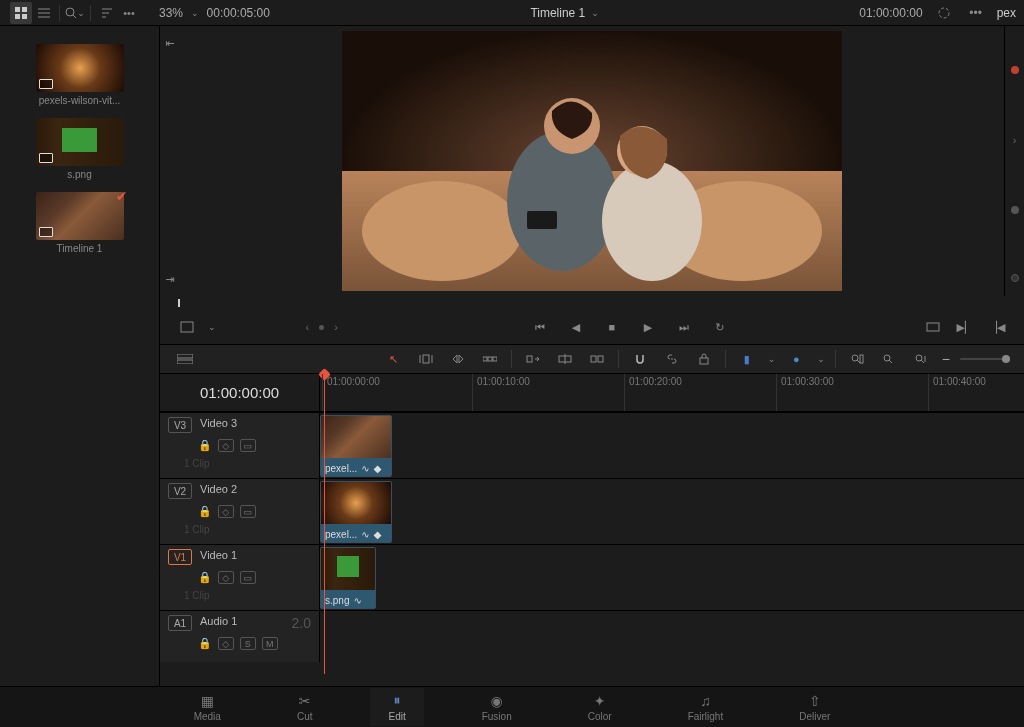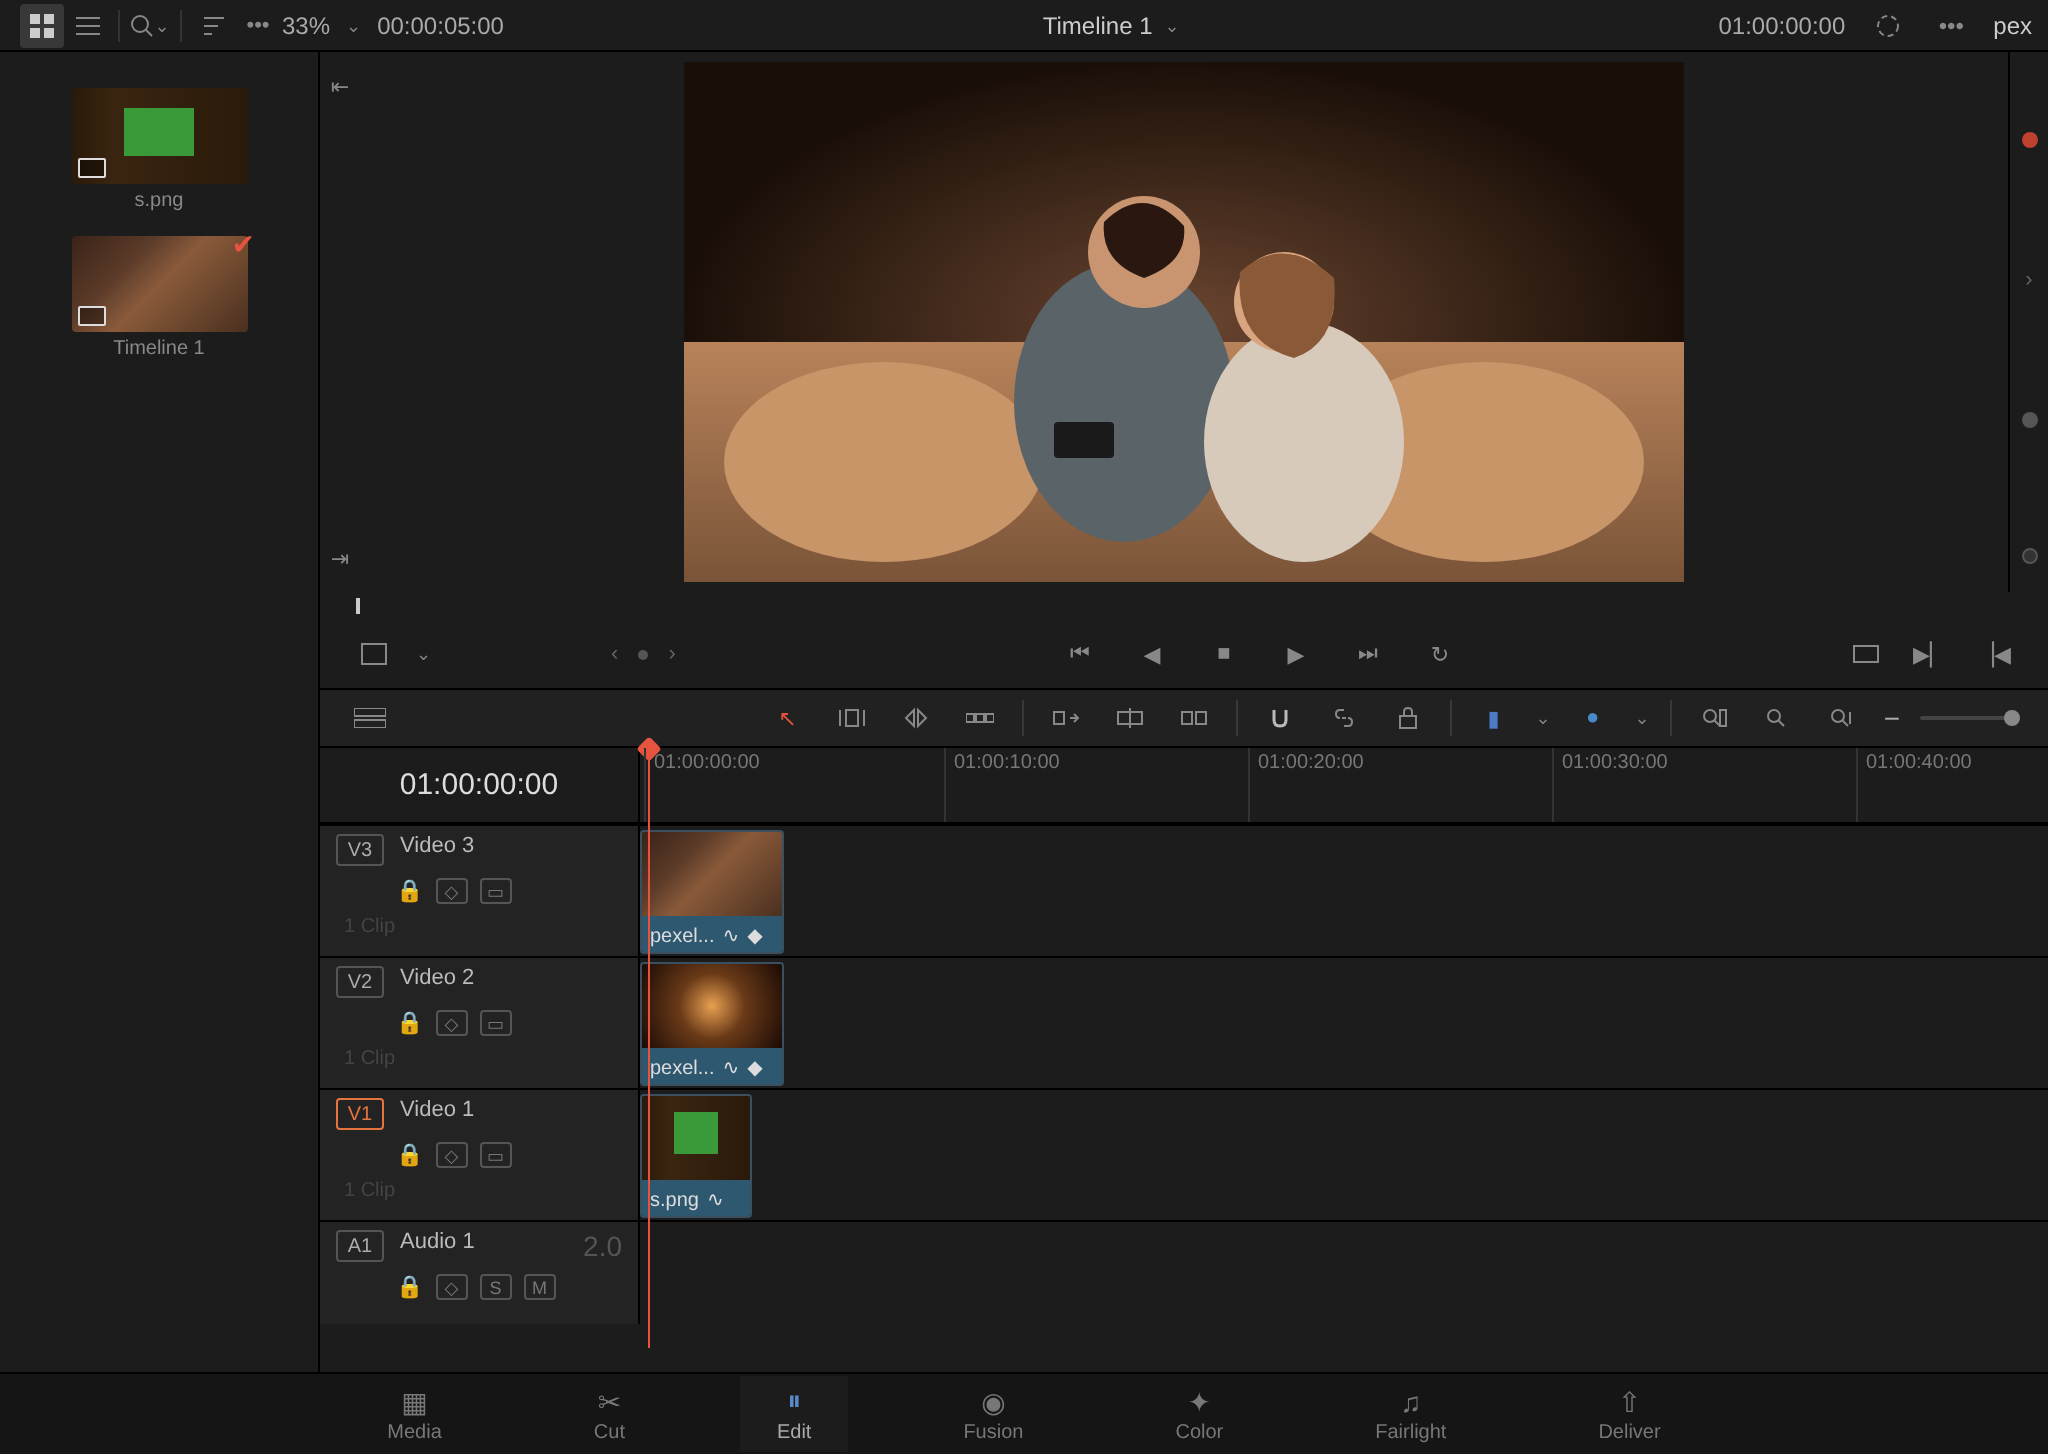--- a/index.html
+++ b/index.html
@@ -2,21 +2,21 @@
 <html><head>
 <meta charset="utf-8">
 <style>
 *{margin:0;padding:0;box-sizing:border-box;font-family:-apple-system,Helvetica,Arial,sans-serif;user-select:none}
 body{background:#181818;color:#aaa;font-size:11px;width:1024px;height:727px;overflow:hidden;position:relative}
 .topbar{height:26px;background:#1c1c1c;display:flex;align-items:center;border-bottom:1px solid #000}
 .tb-left{display:flex;align-items:center;gap:1px;padding-left:10px}
 .icon-btn{width:22px;height:22px;display:flex;align-items:center;justify-content:center;color:#888;cursor:pointer;border-radius:2px}
 .icon-btn.active{background:#383838;color:#ccc}
 .tb-sep{width:1px;height:16px;background:#333;margin:0 3px}
-.tb-zoom{display:flex;align-items:center;gap:8px;color:#aaa;font-size:12px}
+.tb-zoom{margin-left:18px;display:flex;align-items:center;gap:8px;color:#aaa;font-size:12px}
 .tb-center{flex:1;display:flex;align-items:center;justify-content:center;gap:6px;color:#ccc;font-size:12px}
 .tb-right{display:flex;align-items:center;gap:10px;padding-right:8px;color:#ccc;font-size:12px}
 .main{display:flex;height:660px}
 .mediapool{width:160px;background:#1c1c1c;padding:18px 28px;display:flex;flex-direction:column;gap:12px;border-right:1px solid #000}
 .clip-thumb{width:88px;height:48px;border-radius:2px;background:#222;position:relative;margin:0 auto}
 .clip-thumb.sel{border:1.5px solid #e6743f}
 .clip-label{text-align:center;font-size:10px;color:#888;margin-top:3px;white-space:nowrap;overflow:hidden;text-overflow:ellipsis}
 .clip-badge{position:absolute;bottom:3px;left:3px;width:14px;height:10px;border:1px solid #ddd;border-radius:1px;background:rgba(0,0,0,.4)}
 .clip-check{position:absolute;top:-4px;right:-4px;color:#e6543f;font-size:14px}
 .viewer-area{flex:1;display:flex;flex-direction:column;background:#1c1c1c}
@@ -41,21 +41,21 @@
 .playline{position:absolute;left:4px;top:0;width:1px;height:300px;background:#e6543f;z-index:5}
 .tracks{background:#1c1c1c;overflow:hidden}
 .track{display:flex;height:66px;border-top:1px solid #000;position:relative}
 .track-head{width:160px;background:#232323;border-right:1px solid #000;padding:4px 8px;display:flex;flex-direction:column}
 .track-head-row{display:flex;align-items:flex-start;gap:8px;height:18px}
 .tnum{width:24px;height:16px;border:1px solid #555;border-radius:2px;display:flex;align-items:center;justify-content:center;font-size:10px;color:#aaa}
 .tnum.sel{border-color:#e6743f;color:#e6743f}
 .tname{color:#bbb;font-size:11px}
 .track-icons{display:flex;gap:6px;margin-top:4px;margin-left:30px;color:#777}
 .ticon{width:16px;height:13px;border:1px solid #555;border-radius:2px;display:flex;align-items:center;justify-content:center;font-size:9px}
-.clip-count{color:#444;font-size:10px;margin-top:6px;margin-left:4px}
+.clip-count{color:#444;font-size:10px;margin-top:6px;margin-left:16px}
 .track-body{flex:1;background:#1c1c1c;position:relative}
 .tclip{position:absolute;left:0;top:2px;width:72px;height:62px;background:#2a3740;border:1px solid #3a5060;border-radius:2px;overflow:hidden}
 .tclip-thumb{height:42px;background:#333}
 .tclip-label{height:20px;background:#2e5770;color:#ddd;font-size:10px;display:flex;align-items:center;padding:0 4px;gap:4px;overflow:hidden}
 .bottomnav{position:absolute;bottom:0;left:0;right:0;height:41px;background:#151515;display:flex;align-items:center;justify-content:center;gap:40px;border-top:1px solid #000}
 .nav-item{display:flex;flex-direction:column;align-items:center;gap:2px;color:#777;font-size:10px;cursor:pointer;padding:4px 18px}
 .nav-item.active{background:#1c1c1c;color:#aaa}
 .nav-icon{font-size:14px}
 svg{display:block}
 .chev{font-size:9px;color:#888}
@@ -124,20 +124,26 @@
       </div>
     <div class="icon-btn">•••</div>
     <span>pex</span>
   </div>
 </div>
 
 <div class="main">
 
   <div class="mediapool">
     <div>
+      <div class="clip-thumb thumb-bulb">
+          <div class="clip-badge"></div>
+        </div>
+      <div class="clip-label">pexels-wilson-vit...</div>
+    </div>
+    <div>
       <div class="clip-thumb thumb-green">
           <div class="clip-badge"></div>
         </div>
       <div class="clip-label">s.png</div>
     </div>
     <div>
       <div class="clip-thumb thumb-couple">
           <div class="clip-badge"></div>
           <div class="clip-check">✔</div>
         </div>

